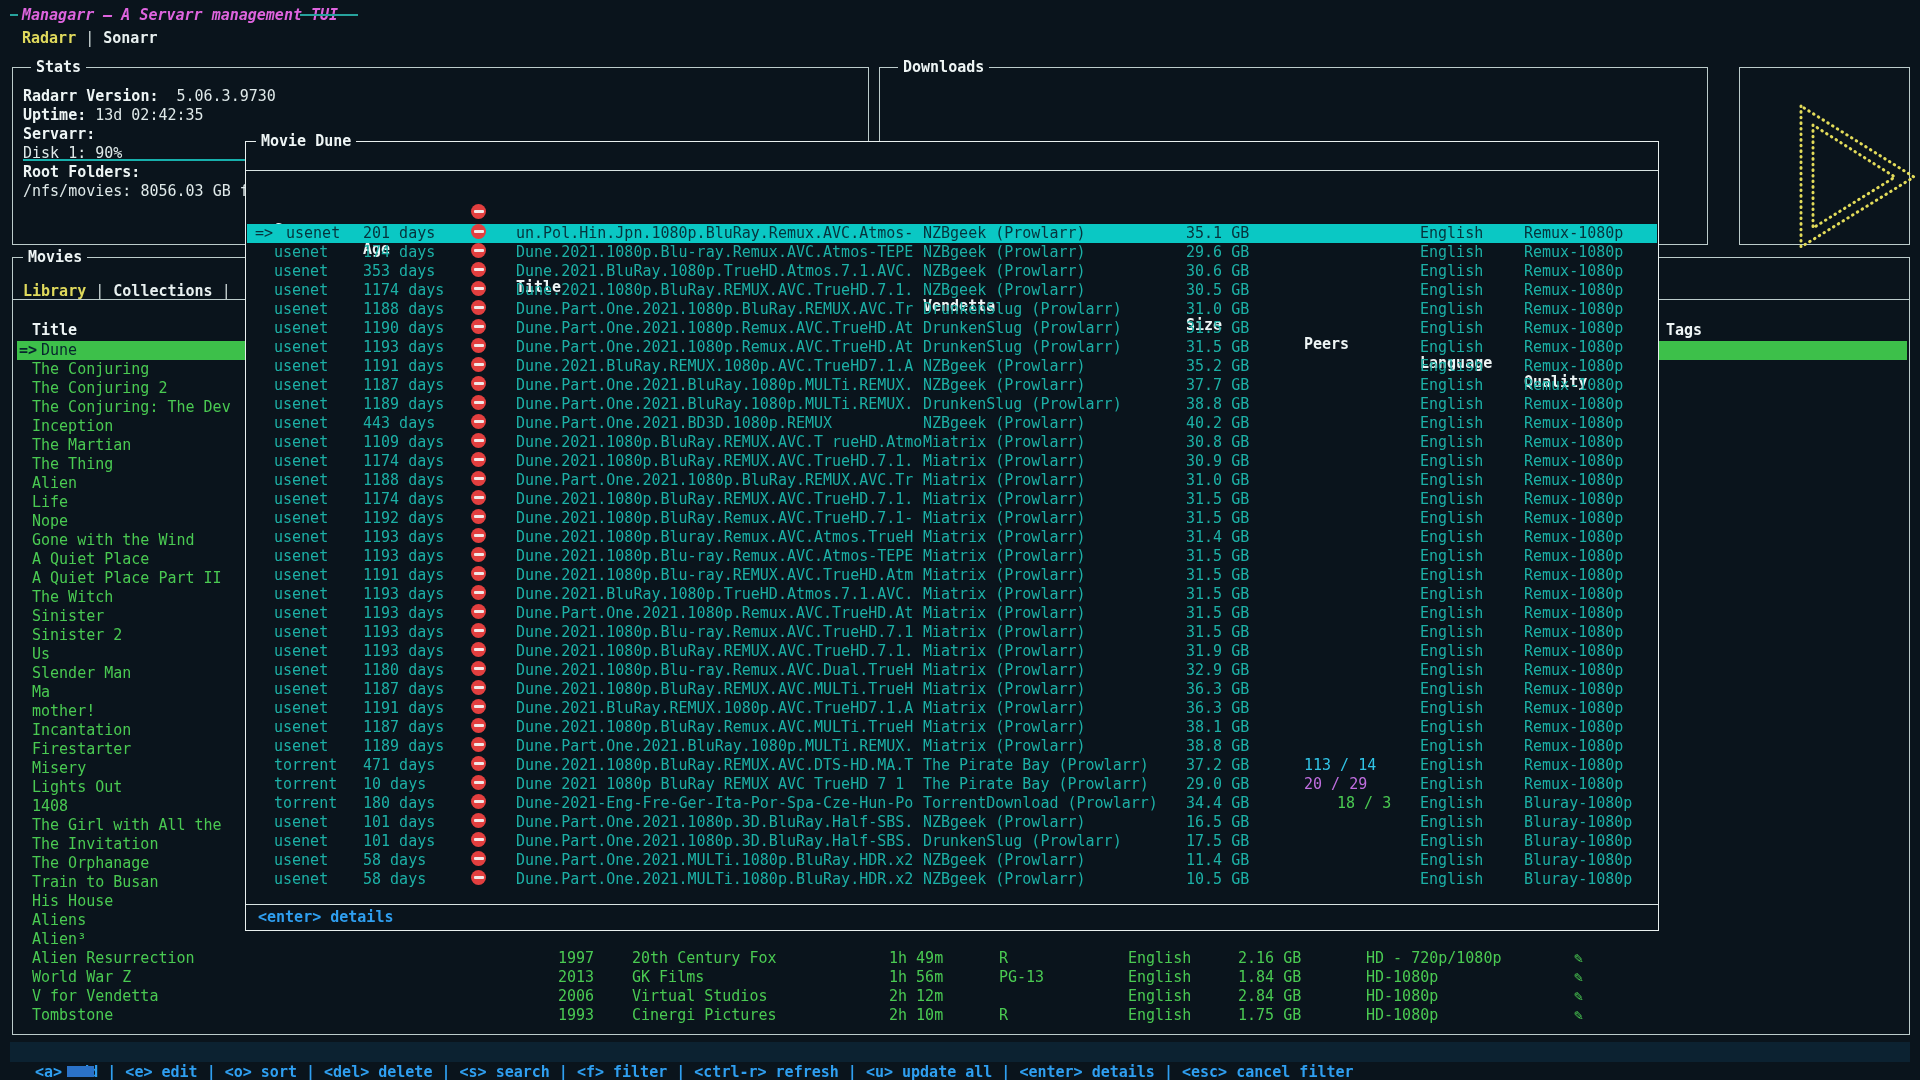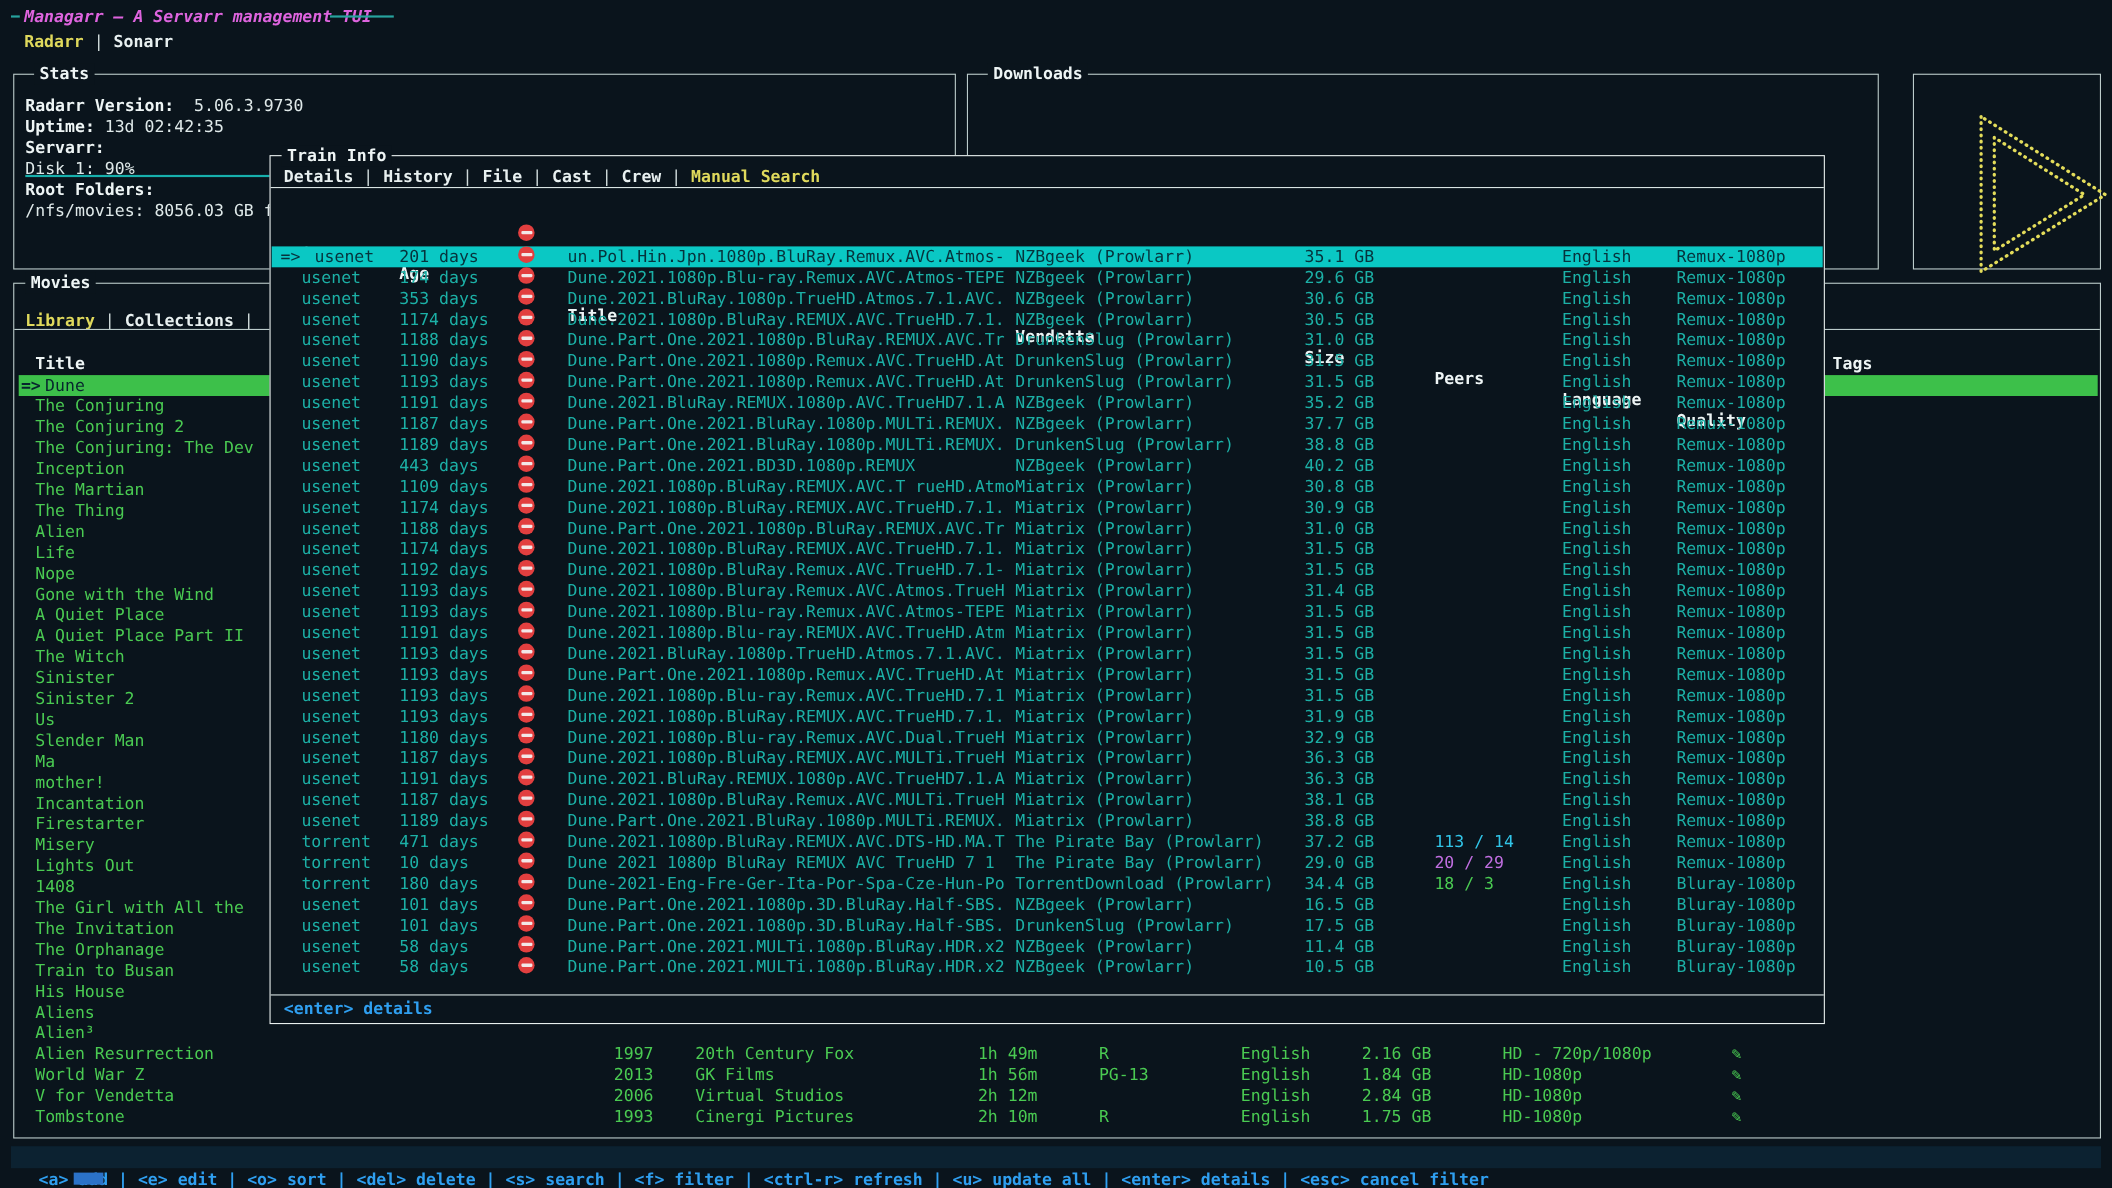--- a/index.html
+++ b/index.html
@@ -54,21 +54,21 @@
   .search-header { position:absolute; left:1px; right:1px; top:60px; height:19px; }
   .search-header span { position:absolute; font-weight:bold; color:#eef5f5; }
   .srow { position:absolute; left:1px; right:1px; height:19px; color:#1cb0a6; }
   .srow span { position:absolute; top:0; }
   .srow.sel { background:#0ac8c4; }
   .srow.sel span { color:#06333c; }
   .cell-title { width:407px; overflow:hidden; }
   .block-icon { position:absolute; top:2px; width:15px; height:15px; border-radius:50%; background:#e23f3f; }
   .block-icon::after { content:""; position:absolute; left:2.5px; top:6px; width:10px; height:3px;
                        background:#f2e8e8; border-radius:1px; }
-  .peers-cyan { color:#31c5e8; } .peers-magenta { color:#c06ee0; } .peers-green { color:#4aca52; }
+  .peers-cyan { color:#31c5e8; } .peers-magenta { color:#c06ee0; } .peers-green { color:#4aca52;margin-left:33px; }
   .pencil { color:#4aca52; }
   .modal-footer-hint { position:absolute; left:12px; top:766px; color:#2f9ff0; font-weight:bold; }
   #movie-info-modal .hsep { background:#d9e4e3; }
 
   
   .footer-bar { position:absolute; left:10px; top:1042px; width:1900px; height:20px;
                 background:#0c2231; color:#2f9ff0; font-weight:bold; line-height:20px; padding-left:7px; }
   .cursor-box { position:absolute; left:67px; top:1066px; width:27px; height:11px; background:#2b72c8; }
 </style>
 </head>
@@ -106,22 +106,21 @@
 <div class="panel" id="movies-panel">
   <span class="panel-title" style="left:10px">Movies</span>
   <div id="movies-tabs"><span class="tab tab-active">Library</span><span class="tab-sep"> | </span><span class="tab">Collections</span><span class="tab-sep"> | </span></div>
   <div class="hsep" style="top:41px"></div>
   <span class="col-head" style="left:19px;top:63px">Title</span>
   <span class="col-head" style="left:1653px;top:63px">Tags</span>
   <div id="movies-list"><div class="mrow msel" style="top: 83px;"><span class="mmark">=&gt;</span><span style="left: 24px;">Dune</span></div><div class="mrow" style="top: 102px;"><span style="left: 15px;">The Conjuring</span></div><div class="mrow" style="top: 121px;"><span style="left: 15px;">The Conjuring 2</span></div><div class="mrow" style="top: 140px;"><span style="left: 15px;">The Conjuring: The Dev</span></div><div class="mrow" style="top: 159px;"><span style="left: 15px;">Inception</span></div><div class="mrow" style="top: 178px;"><span style="left: 15px;">The Martian</span></div><div class="mrow" style="top: 197px;"><span style="left: 15px;">The Thing</span></div><div class="mrow" style="top: 216px;"><span style="left: 15px;">Alien</span></div><div class="mrow" style="top: 235px;"><span style="left: 15px;">Life</span></div><div class="mrow" style="top: 254px;"><span style="left: 15px;">Nope</span></div><div class="mrow" style="top: 273px;"><span style="left: 15px;">Gone with the Wind</span></div><div class="mrow" style="top: 292px;"><span style="left: 15px;">A Quiet Place</span></div><div class="mrow" style="top: 311px;"><span style="left: 15px;">A Quiet Place Part II</span></div><div class="mrow" style="top: 330px;"><span style="left: 15px;">The Witch</span></div><div class="mrow" style="top: 349px;"><span style="left: 15px;">Sinister</span></div><div class="mrow" style="top: 368px;"><span style="left: 15px;">Sinister 2</span></div><div class="mrow" style="top: 387px;"><span style="left: 15px;">Us</span></div><div class="mrow" style="top: 406px;"><span style="left: 15px;">Slender Man</span></div><div class="mrow" style="top: 425px;"><span style="left: 15px;">Ma</span></div><div class="mrow" style="top: 444px;"><span style="left: 15px;">mother!</span></div><div class="mrow" style="top: 463px;"><span style="left: 15px;">Incantation</span></div><div class="mrow" style="top: 482px;"><span style="left: 15px;">Firestarter</span></div><div class="mrow" style="top: 501px;"><span style="left: 15px;">Misery</span></div><div class="mrow" style="top: 520px;"><span style="left: 15px;">Lights Out</span></div><div class="mrow" style="top: 539px;"><span style="left: 15px;">1408</span></div><div class="mrow" style="top: 558px;"><span style="left: 15px;">The Girl with All the</span></div><div class="mrow" style="top: 577px;"><span style="left: 15px;">The Invitation</span></div><div class="mrow" style="top: 596px;"><span style="left: 15px;">The Orphanage</span></div><div class="mrow" style="top: 615px;"><span style="left: 15px;">Train to Busan</span></div><div class="mrow" style="top: 634px;"><span style="left: 15px;">His House</span></div><div class="mrow" style="top: 653px;"><span style="left: 15px;">Aliens</span></div><div class="mrow" style="top: 672px;"><span style="left: 15px;">Alien³</span></div><div class="mrow" style="top: 691px;"><span style="left: 15px;">Alien Resurrection</span><span style="left: 541px;">1997</span><span style="left: 615px;">20th Century Fox</span><span style="left: 872px;">1h 49m</span><span style="left: 982px;">R</span><span style="left: 1111px;">English</span><span style="left: 1221px;">2.16 GB</span><span style="left: 1349px;">HD - 720p/1080p</span><span class="pencil" style="left: 1557px;">✎</span></div><div class="mrow" style="top: 710px;"><span style="left: 15px;">World War Z</span><span style="left: 541px;">2013</span><span style="left: 615px;">GK Films</span><span style="left: 872px;">1h 56m</span><span style="left: 982px;">PG-13</span><span style="left: 1111px;">English</span><span style="left: 1221px;">1.84 GB</span><span style="left: 1349px;">HD-1080p</span><span class="pencil" style="left: 1557px;">✎</span></div><div class="mrow" style="top: 729px;"><span style="left: 15px;">V for Vendetta</span><span style="left: 541px;">2006</span><span style="left: 615px;">Virtual Studios</span><span style="left: 872px;">2h 12m</span><span style="left: 1111px;">English</span><span style="left: 1221px;">2.84 GB</span><span style="left: 1349px;">HD-1080p</span><span class="pencil" style="left: 1557px;">✎</span></div><div class="mrow" style="top: 748px;"><span style="left: 15px;">Tombstone</span><span style="left: 541px;">1993</span><span style="left: 615px;">Cinergi Pictures</span><span style="left: 872px;">2h 10m</span><span style="left: 982px;">R</span><span style="left: 1111px;">English</span><span style="left: 1221px;">1.75 GB</span><span style="left: 1349px;">HD-1080p</span><span class="pencil" style="left: 1557px;">✎</span></div></div>
 </div>
 
 <div id="movie-info-modal">
-  <span class="panel-title" style="left:10px">Train Info</span>
-  <div id="modal-tabs"><span class="tab">Details</span><span class="tab-sep"> | </span><span class="tab">History</span><span class="tab-sep"> | </span><span class="tab">File</span><span class="tab-sep"> | </span><span class="tab">Cast</span><span class="tab-sep"> | </span><span class="tab">Crew</span><span class="tab-sep"> | </span><span class="tab tab-active">Manual Search</span></div>
+  <span class="panel-title" style="left:10px">Movie Dune</span>
   <div class="hsep" style="top:28px"></div>
   <div class="search-header">
     <span style="left:27px">Source</span>
     <span style="left:116px">Age</span>
     <span class="block-icon" style="left:224px"></span>
     <span style="left:269px">Title</span>
     <span style="left:676px">Vendetta</span>
     <span style="left:939px">Size</span>
     <span style="left:1057px">Peers</span>
     <span style="left:1173px">Language</span>

